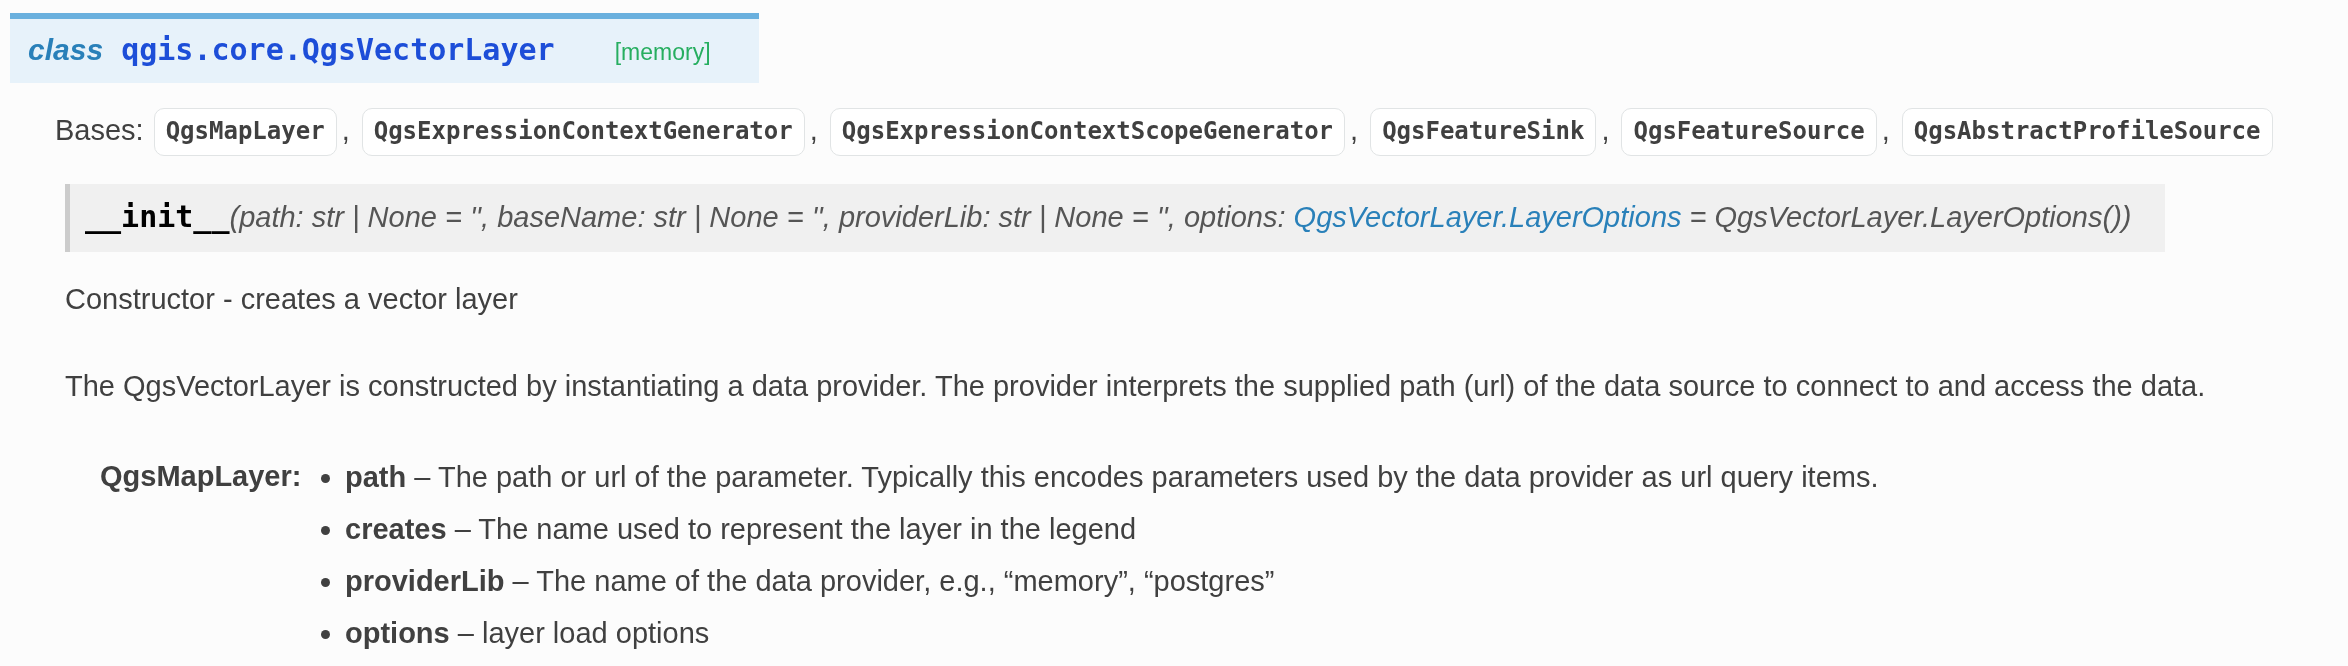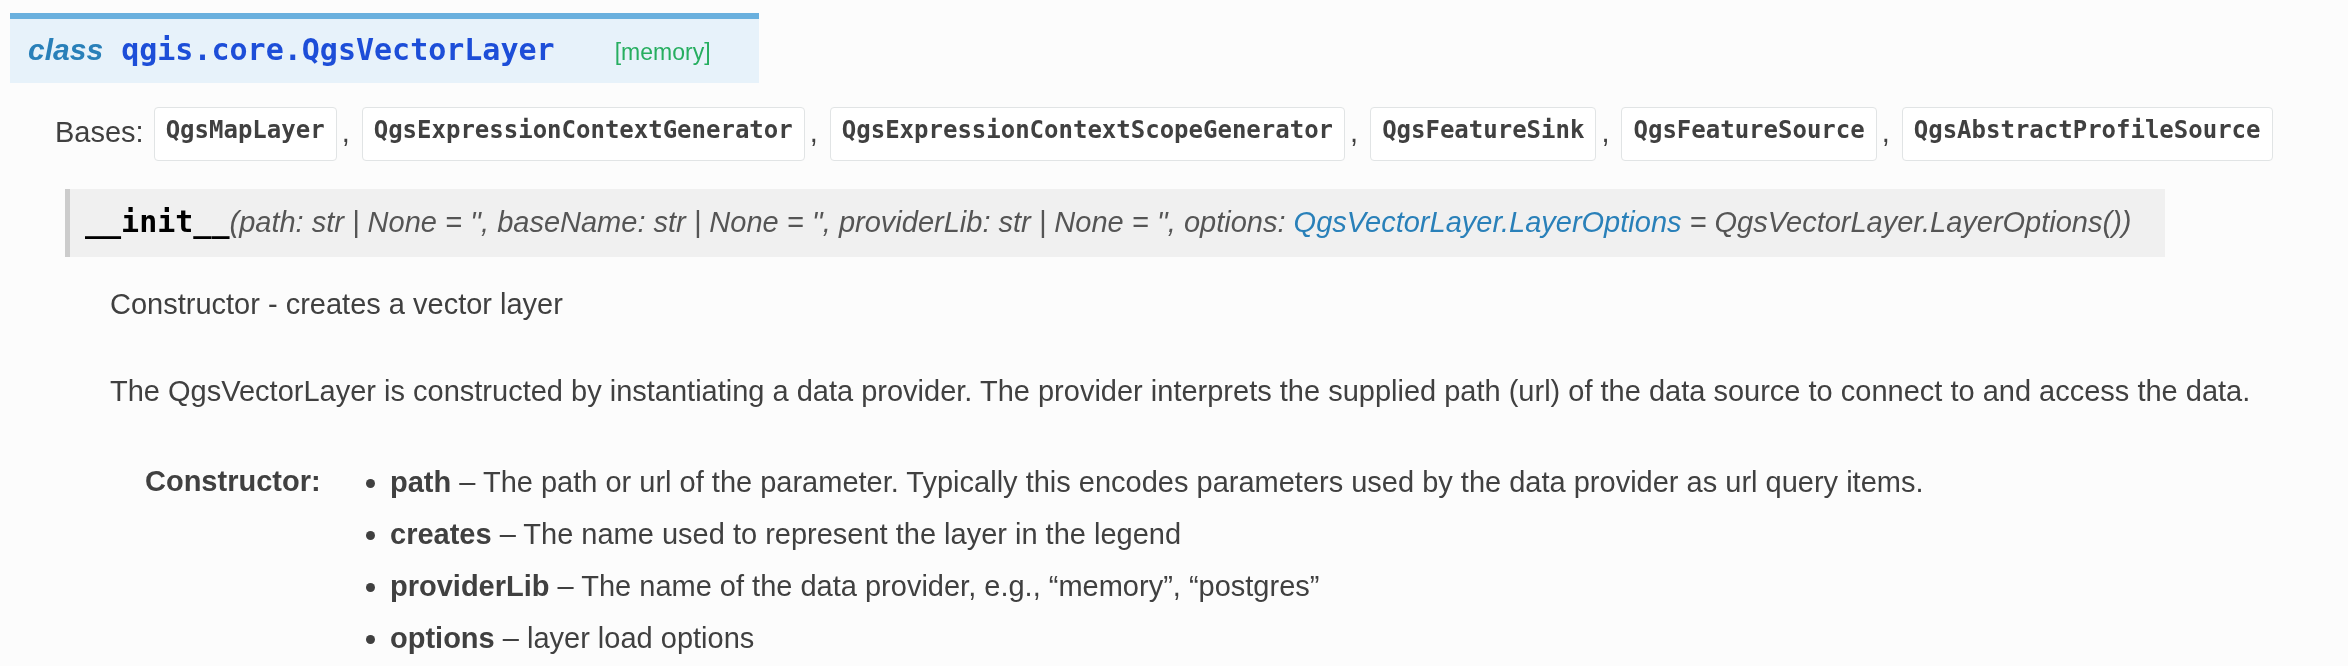--- a/index.html
+++ b/index.html
@@ -50,22 +50,22 @@
 
   .bases {
     margin: 24px 0 0 0;
     line-height: 1.6;
   }
   .bases-label { color: #404040; margin-right: 10px; }
   .code-ref {
     display: inline-block;
     background: #ffffff;
     border: 1px solid #e1e4e5;
-    border-radius: 4px;
-    padding: 3px 11px 11px 11px;
+    border-radius: 10px;
+    padding: 3px 11px 5px 11px;
     font-family: "DejaVu Sans Mono", monospace;
     font-weight: 700;
     font-size: 24px;
     color: #404040;
     text-decoration: none;
     cursor: pointer;
     vertical-align: middle;
   }
   .base-sep { margin: 0 12px 0 5px; color: #404040; }
 
@@ -91,21 +91,21 @@
     font-size: 29px;
   }
   .sig-link {
     color: #2980b9;
     text-decoration: none;
     cursor: pointer;
     font-style: italic;
   }
 
   
-  .method-body { margin-left: 45px; }
+  .method-body { }
   .short-desc { margin: 26px 0 0 0; line-height: 1.5; }
   .long-desc  { margin: 39px 0 0 0; line-height: 1.85; max-width: 2190px; }
 
   
   .field-list {
     margin-top: 44px;
     display: grid;
     grid-template-columns: 248px 1fr;
     align-items: start;
   }
@@ -146,21 +146,21 @@
 
       <div class="sig">
         <code class="sig-name">__init__</code><span class="sig-params"><span>(path: str | None = '', baseName: str | None = '', providerLib: str | None = '', options: </span><a class="sig-link">QgsVectorLayer.LayerOptions</a><span> = QgsVectorLayer.LayerOptions())</span></span>
       </div>
 
       <div class="method-body">
         <p class="short-desc">Constructor - creates a vector layer</p>
         <p class="long-desc">The QgsVectorLayer is constructed by instantiating a data provider. The provider interprets the supplied path (url) of the data source to connect to and access the data.</p>
 
         <div class="field-list">
-          <div class="field-name">Constructor:</div>
+          <div class="field-name">QgsMapLayer:</div>
           <div class="field-body">
             <ul>
               <li><strong class="param-name">path</strong><span> – </span><span>The path or url of the parameter. Typically this encodes parameters used by the data provider as url query items.</span></li>
               <li><strong class="param-name">creates</strong><span> – </span><span>The name used to represent the layer in the legend</span></li>
               <li><strong class="param-name">providerLib</strong><span> – </span><span>The name of the data provider, e.g., “memory”, “postgres”</span></li>
               <li><strong class="param-name">options</strong><span> – </span><span>layer load options</span></li>
             </ul>
           </div>
         </div>
       </div>

